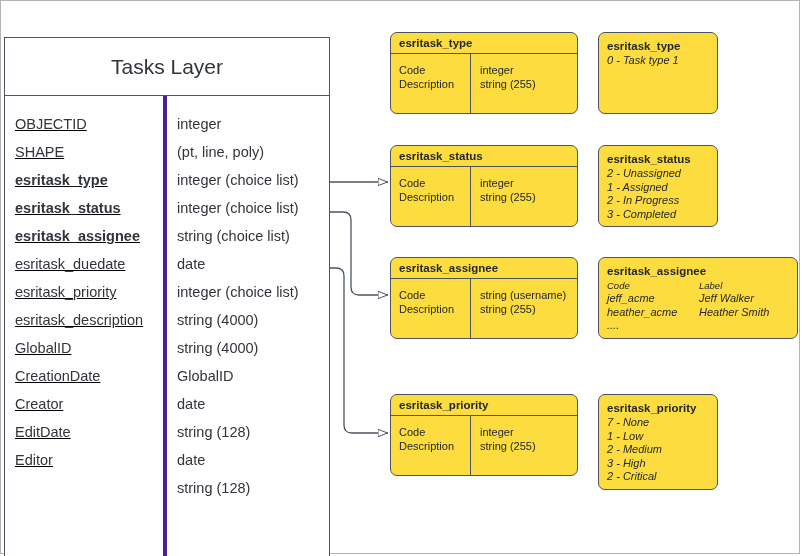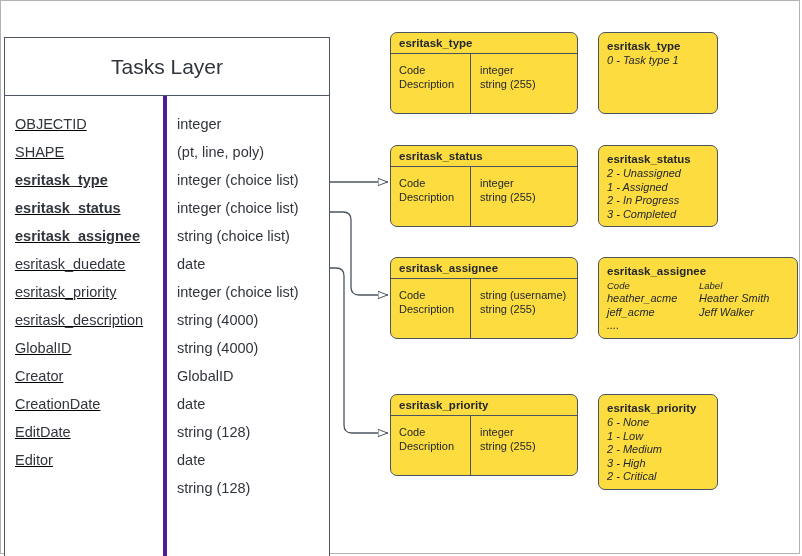--- a/index.html
+++ b/index.html
@@ -136,22 +136,22 @@
       <div class="col-names">
         <div class="frow">OBJECTID</div>
         <div class="frow">SHAPE</div>
         <div class="frow bold">esritask_type</div>
         <div class="frow bold">esritask_status</div>
         <div class="frow bold">esritask_assignee</div>
         <div class="frow">esritask_duedate</div>
         <div class="frow">esritask_priority</div>
         <div class="frow">esritask_description</div>
         <div class="frow">GlobalID</div>
+        <div class="frow">CreationDate</div>
         <div class="frow">Creator</div>
-        <div class="frow">CreationDate</div>
         <div class="frow">EditDate</div>
         <div class="frow">Editor</div>
       </div>
       <div class="col-types">
         <div class="frow">integer</div>
         <div class="frow">(pt, line, poly)</div>
         <div class="frow">integer (choice list)</div>
         <div class="frow">integer (choice list)</div>
         <div class="frow">string (choice list)</div>
         <div class="frow">date</div>
@@ -250,35 +250,35 @@
     <div class="vline">3 - Completed</div>
   </div>
 
   <div class="vbox" style="left:598px;top:257px;width:200px;height:82px;">
     <div class="vbox-title">esritask_assignee</div>
     <div class="vrow">
       <div class="vhead c1">Code</div>
       <div class="vhead c2">Label</div>
     </div>
     <div class="vrow">
+      <div class="vline c1">jeff_acme</div>
+      <div class="vline c2">Jeff Walker</div>
+    </div>
+    <div class="vrow">
       <div class="vline c1">heather_acme</div>
       <div class="vline c2">Heather Smith</div>
     </div>
     <div class="vrow">
-      <div class="vline c1">jeff_acme</div>
-      <div class="vline c2">Jeff Walker</div>
-    </div>
-    <div class="vrow">
       <div class="vline c1">....</div>
       <div class="vline c2"></div>
     </div>
   </div>
 
   <div class="vbox" style="left:598px;top:394px;width:120px;height:96px;">
     <div class="vbox-title">esritask_priority</div>
-    <div class="vline">6 - None</div>
+    <div class="vline">7 - None</div>
     <div class="vline">1 - Low</div>
     <div class="vline">2 - Medium</div>
     <div class="vline">3 - High</div>
     <div class="vline">2 - Critical</div>
   </div>
 
 </div>
 
 </body></html>

